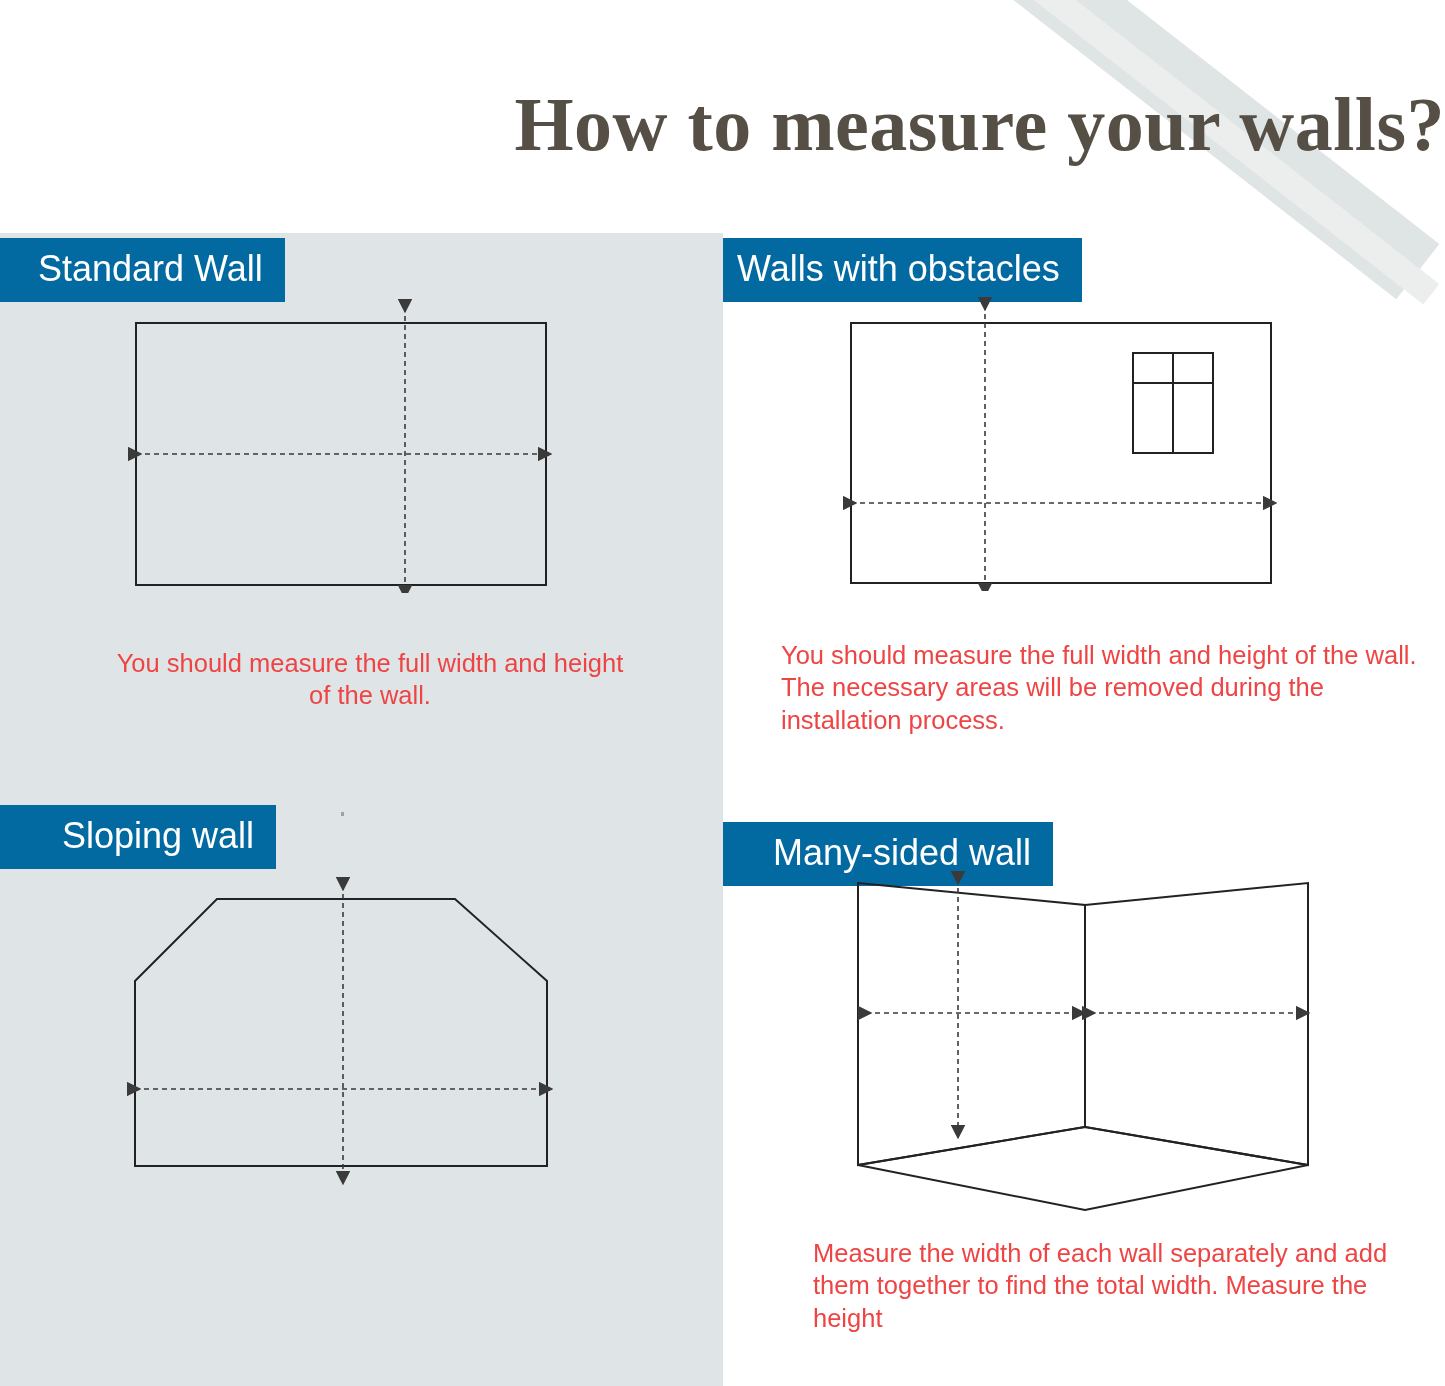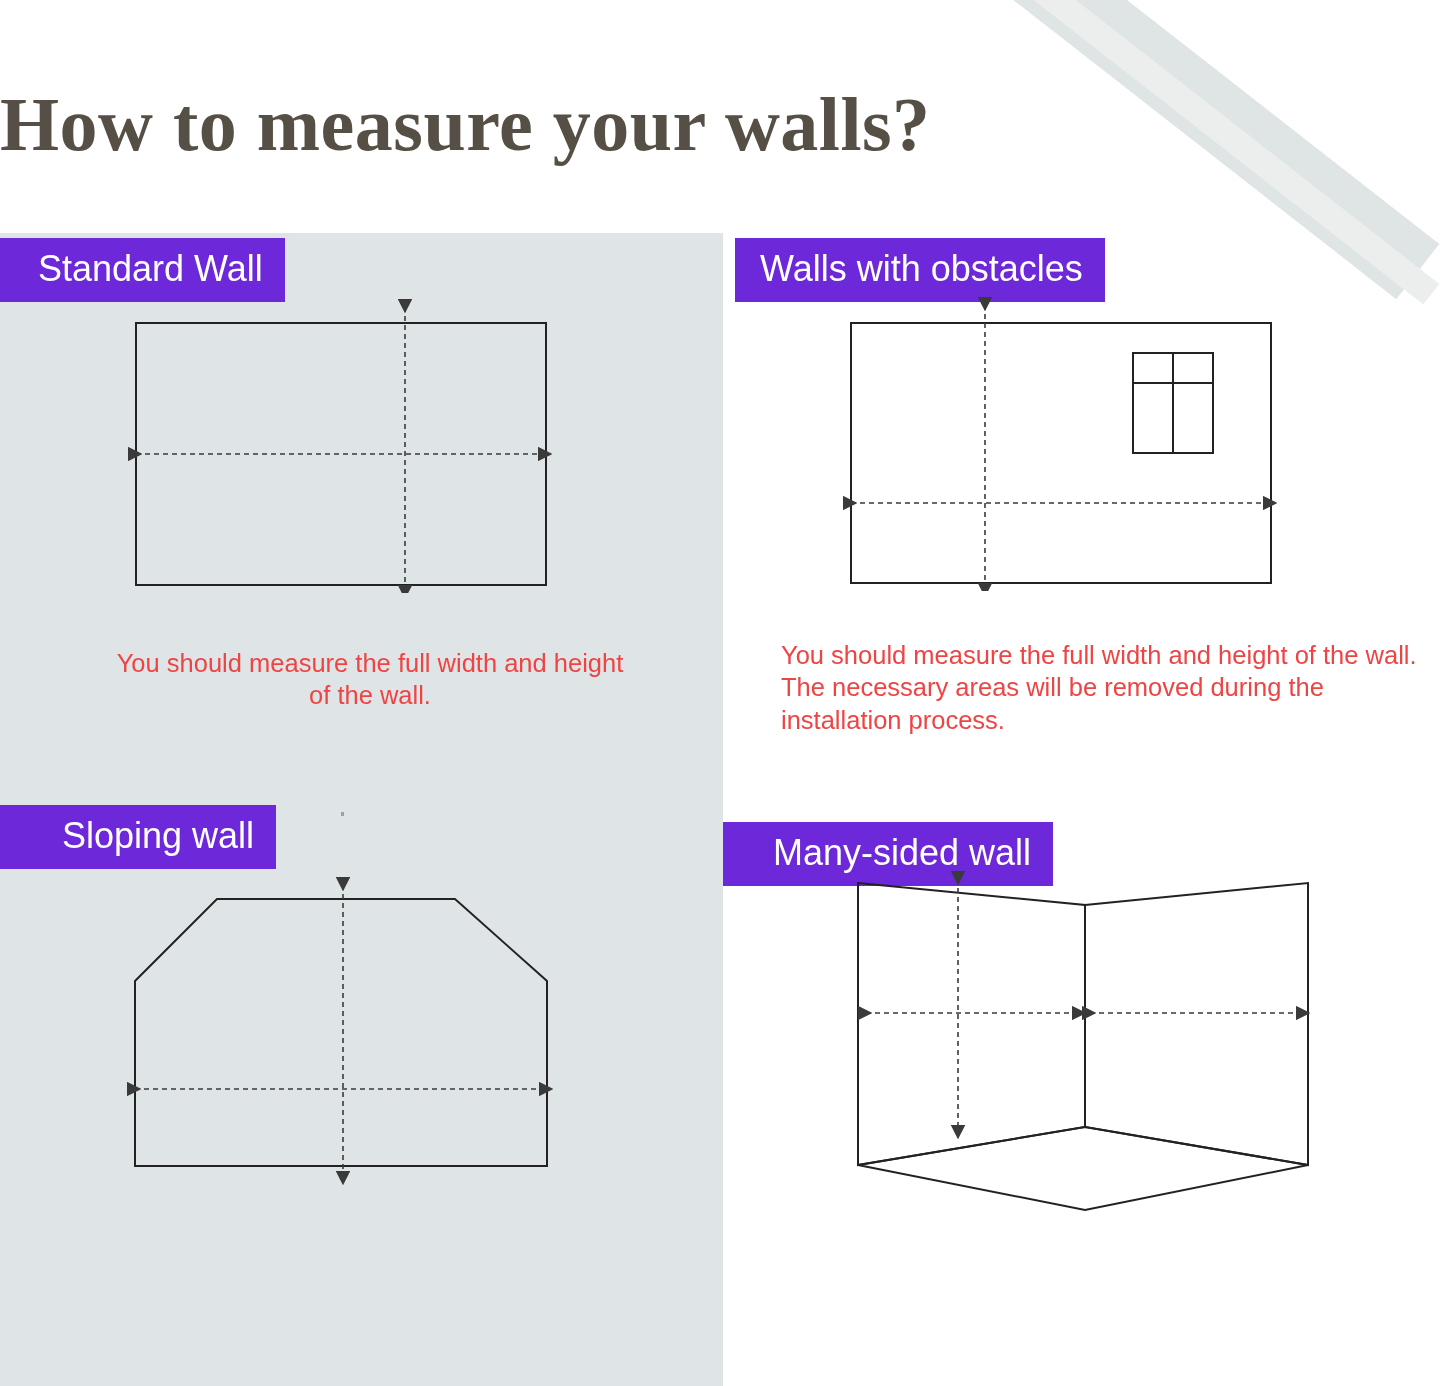--- a/index.html
+++ b/index.html
@@ -33,21 +33,21 @@
     right: -130px;
     height: 26px;
     background: #eceeee;
   }
 
   .title {
     position: absolute;
     top: 34px;
     left: 0;
     width: 1445px;
-    text-align: left;
+    text-align: right;
     font-family: "Liberation Serif", serif;
     font-size: 76px;
     line-height: 1.05;
     color: #564f45;
     letter-spacing: 0.5px;
   }
 
   
   .tint-left {
     position: absolute;
@@ -61,36 +61,36 @@
   .quadrant {
     position: absolute;
   }
   #q-standard  { left: 0;   top: 233px; width: 723px; height: 560px; }
   #q-obstacles { left: 723px; top: 233px; width: 722px; height: 560px; }
   #q-sloping   { left: 0;   top: 793px; width: 723px; height: 593px; }
   #q-manysided { left: 723px; top: 793px; width: 722px; height: 593px; }
 
   .sec-head {
     display: inline-block;
-    background: #6d28d9;
+    background: #0369a1;
     color: #ffffff;
     font-size: 36px;
     line-height: 1;
     padding: 13px 22px 15px 22px;
     white-space: nowrap;
   }
   .head-row { position: absolute; }
   #head-standard  { left: 0;   top: 5px; }
   #head-obstacles { left: 0;   top: 5px; }
   #head-sloping   { left: 0;   top: 12px; border-radius: 30px; }
   #head-manysided { left: 0;   top: 12px; }
 
   
   #head-standard  .sec-head { padding-left: 38px; }
-  #head-obstacles .sec-head { margin-left: 12px; padding-left: 25px; }
+  #head-obstacles .sec-head { margin-left: 0; padding-left: 14px; }
   #head-sloping   .sec-head { padding-left: 62px; }
   #head-manysided .sec-head { padding-left: 50px; margin-top: 17px; }
 
   .figure { position: absolute; }
   #fig-standard  { left: 100px; top: 60px; }
   #fig-obstacles { left: 110px; top: 58px; }
   #fig-sloping   { left: 105px; top: 78px; }
   #fig-manysided { left: 115px; top: 72px; }
 
   .caption {
@@ -211,13 +211,14 @@
 
       <path d="M20,300 L247,262 L470,300 L247,345 Z" fill="none" stroke="#222" stroke-width="2"></path>
 
       <line x1="28" y1="148" x2="242" y2="148" stroke="#3a3a3a" stroke-width="1.6" stroke-dasharray="5,4" marker-start="url(#ah4)" marker-end="url(#ah4)"></line>
       <line x1="252" y1="148" x2="466" y2="148" stroke="#3a3a3a" stroke-width="1.6" stroke-dasharray="5,4" marker-start="url(#ah4)" marker-end="url(#ah4)"></line>
 
       <line x1="120" y1="14" x2="120" y2="268" stroke="#3a3a3a" stroke-width="1.6" stroke-dasharray="5,4" marker-start="url(#ah4)" marker-end="url(#ah4)"></line>
     </svg>
   </div>
 
+  <p class="caption" id="cap-manysided">Measure the width of each wall separately and add them together to find the total width. Measure the height</p>
 </div>
 
 </body></html>

